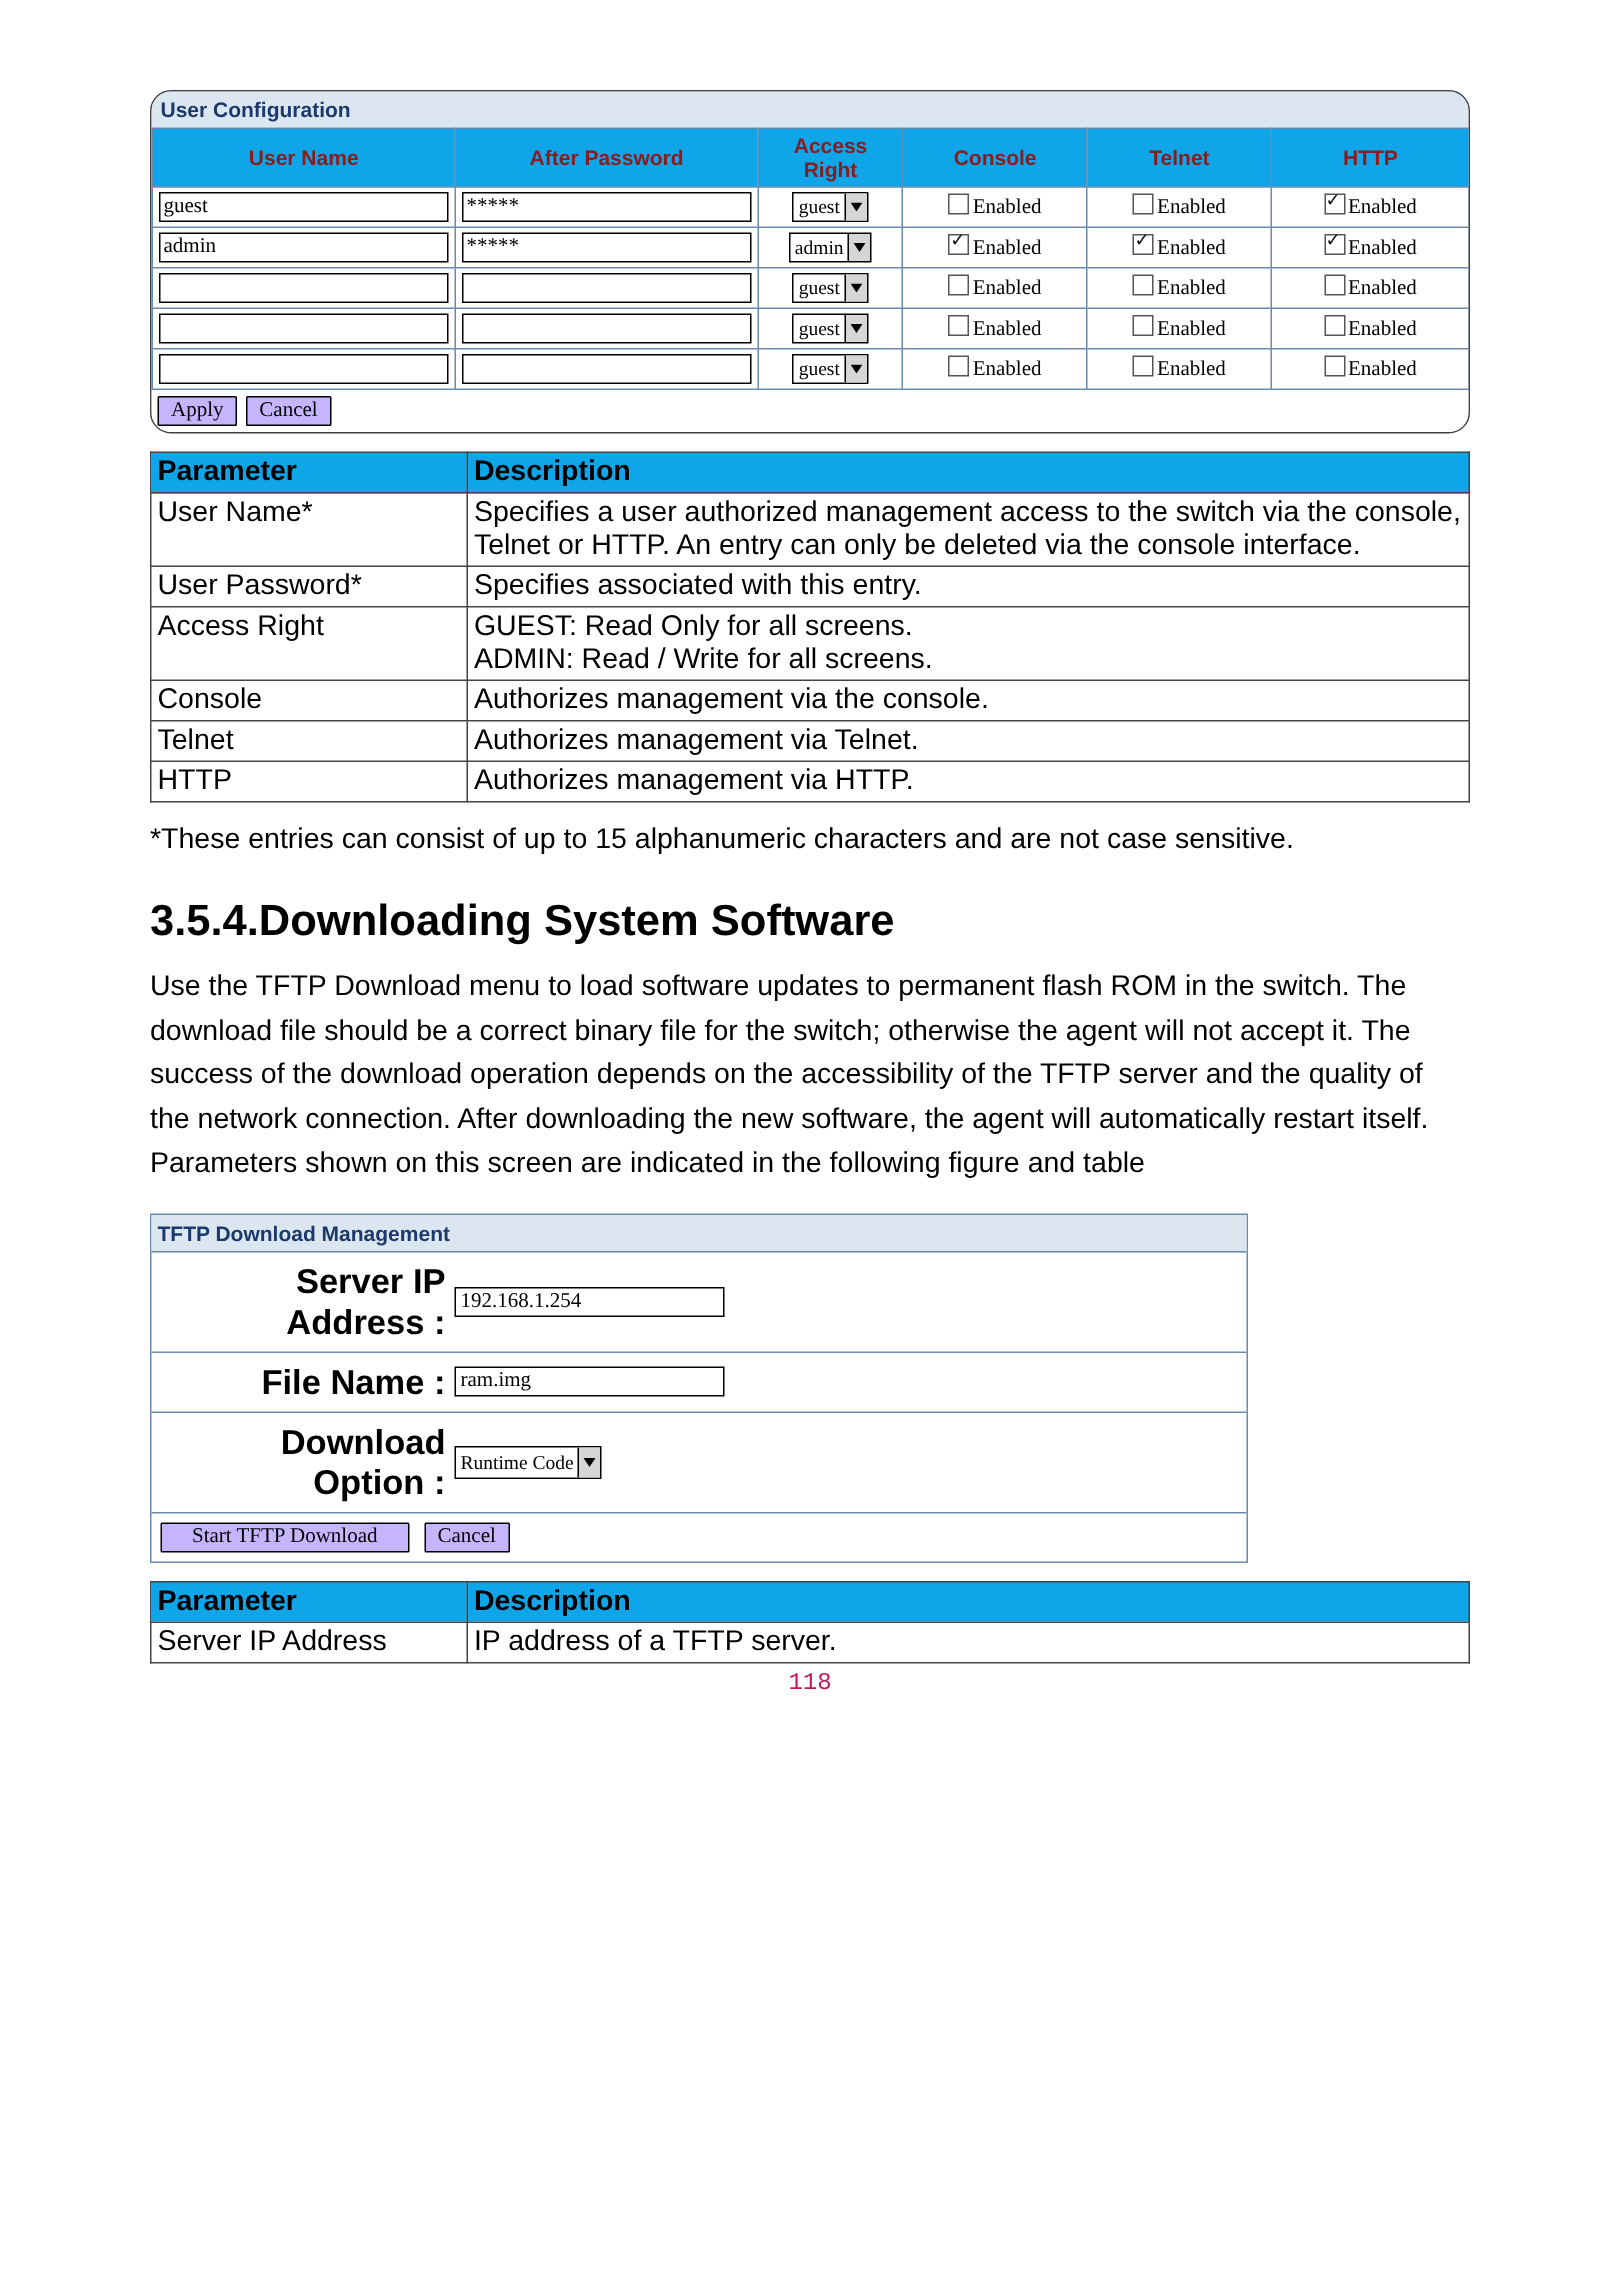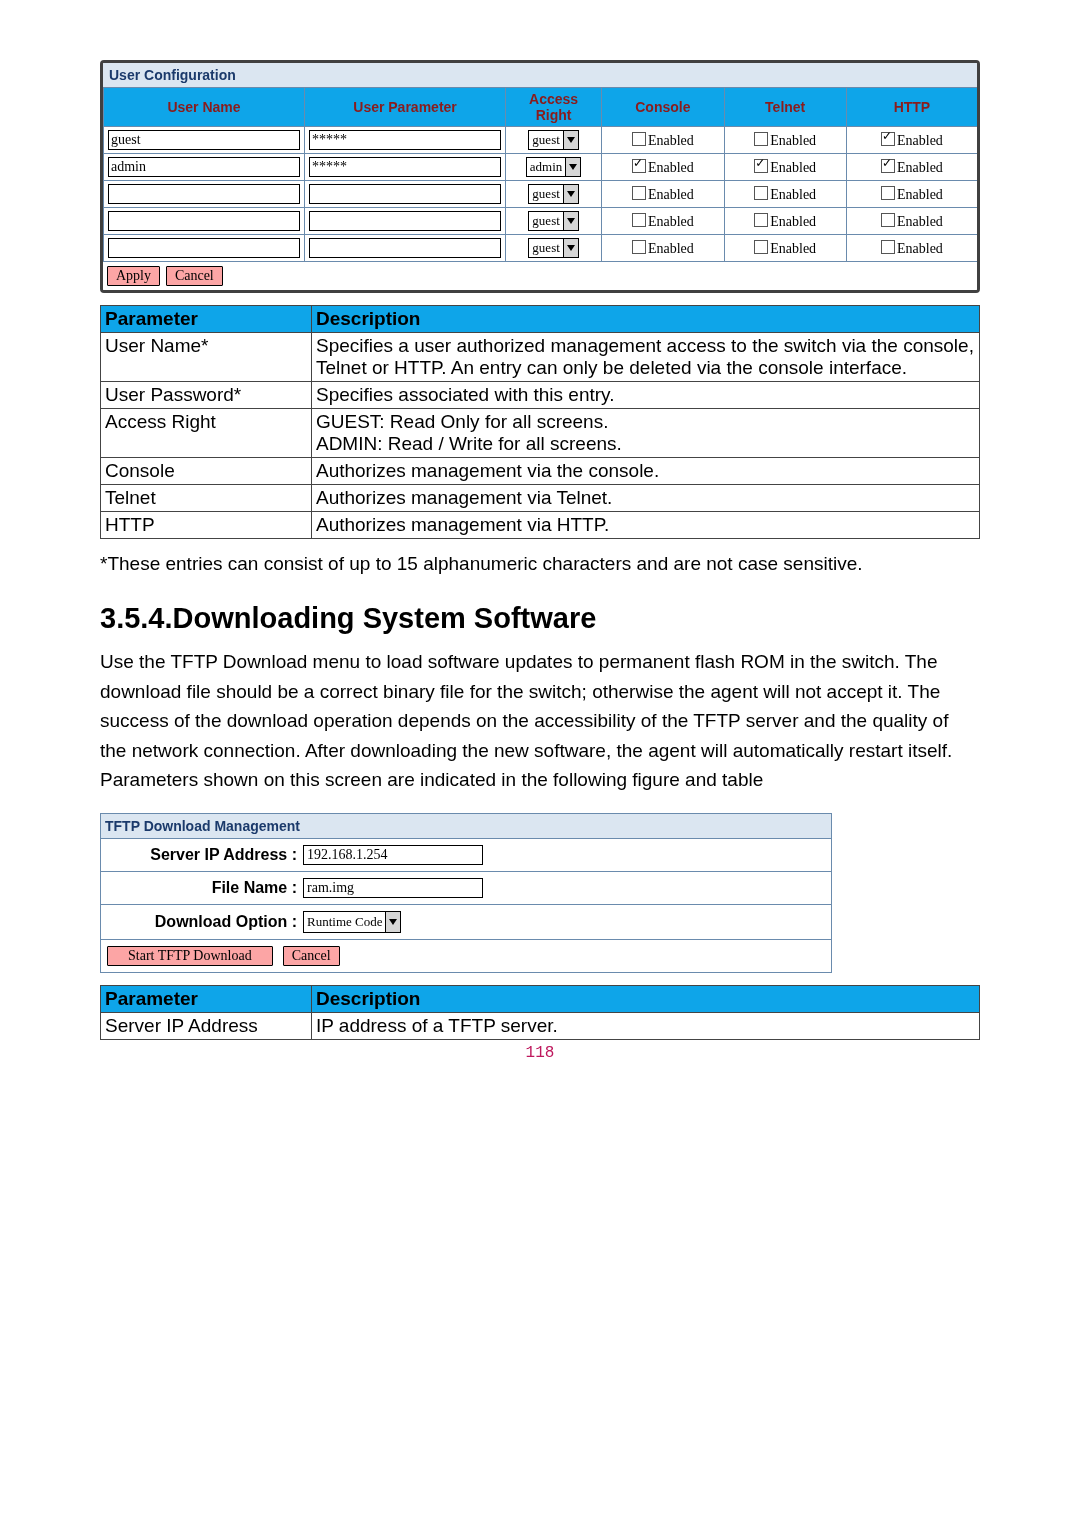--- a/index.html
+++ b/index.html
@@ -11,22 +11,22 @@
     color: #000;
   }
   .page {
     width: 980px;
     margin: 0 auto;
     padding: 60px 50px 30px 50px;
     box-sizing: border-box;
   }
   
   .uc-panel {
-    border: 3px solid #404040;
-    border-radius: 4px;
+    border: 1px solid #404040;
+    border-radius: 14px;
     overflow: hidden;
     font-family: Verdana, Geneva, sans-serif;
     font-size: 14px;
     background: #fff;
   }
   .uc-title {
     background: #dbe6f1;
     color: #1b3a6b;
     font-weight: bold;
     padding: 4px 6px;
@@ -102,21 +102,21 @@
     font-size: 14px;
   }
   .uc-btns {
     padding: 4px 4px;
     background: #fff;
   }
   .win-btn {
     font-family: "Times New Roman", serif;
     font-size: 14px;
     padding: 1px 8px;
-    background: #fca5a5;
+    background: #c4b5fd;
     border: 1px solid #000;
     border-radius: 1px;
     cursor: pointer;
     margin-right: 2px;
   }
 
   
   table.pd {
     border-collapse: collapse;
     width: 100%;
@@ -168,21 +168,21 @@
     align-items: center;
     border-bottom: 1px solid #6a8bad;
     padding: 6px 6px;
     gap: 6px;
   }
   .tftp-lbl {
     width: 190px;
     text-align: right;
     color: #000;
     font-weight: bold;
-    font-size: 16px;
+    font-size: 23px;
     font-family: Arial, sans-serif;
   }
   .tftp-input {
     border: 1px solid #000;
     font-family: "Times New Roman", serif;
     font-size: 14px;
     padding: 1px 3px;
     height: 20px;
     box-sizing: border-box;
   }
@@ -205,21 +205,21 @@
 <body>
 
 <div class="page">
 
   <div class="uc-panel">
     <div class="uc-title">User Configuration</div>
 
     <div class="uc-grid" id="uc-grid">
       <div class="uc-row">
         <div class="uc-cell uc-hdr" style="width:23%">User Name</div>
-        <div class="uc-cell uc-hdr" style="width:23%">User Parameter</div>
+        <div class="uc-cell uc-hdr" style="width:23%">After Password</div>
         <div class="uc-cell uc-hdr" style="width:11%">Access Right</div>
         <div class="uc-cell uc-hdr" style="width:14%">Console</div>
         <div class="uc-cell uc-hdr" style="width:14%">Telnet</div>
         <div class="uc-cell uc-hdr" style="width:15%">HTTP</div>
       </div>
     <div class="uc-row">
           <div class="uc-cell"><input class="uc-input" value="guest" style=""></div>
           <div class="uc-cell"><input class="uc-input" value="*****" style=""></div>
           <div class="uc-cell small"><span class="mini-select">
               <span class="mini-select-text">guest</span>

